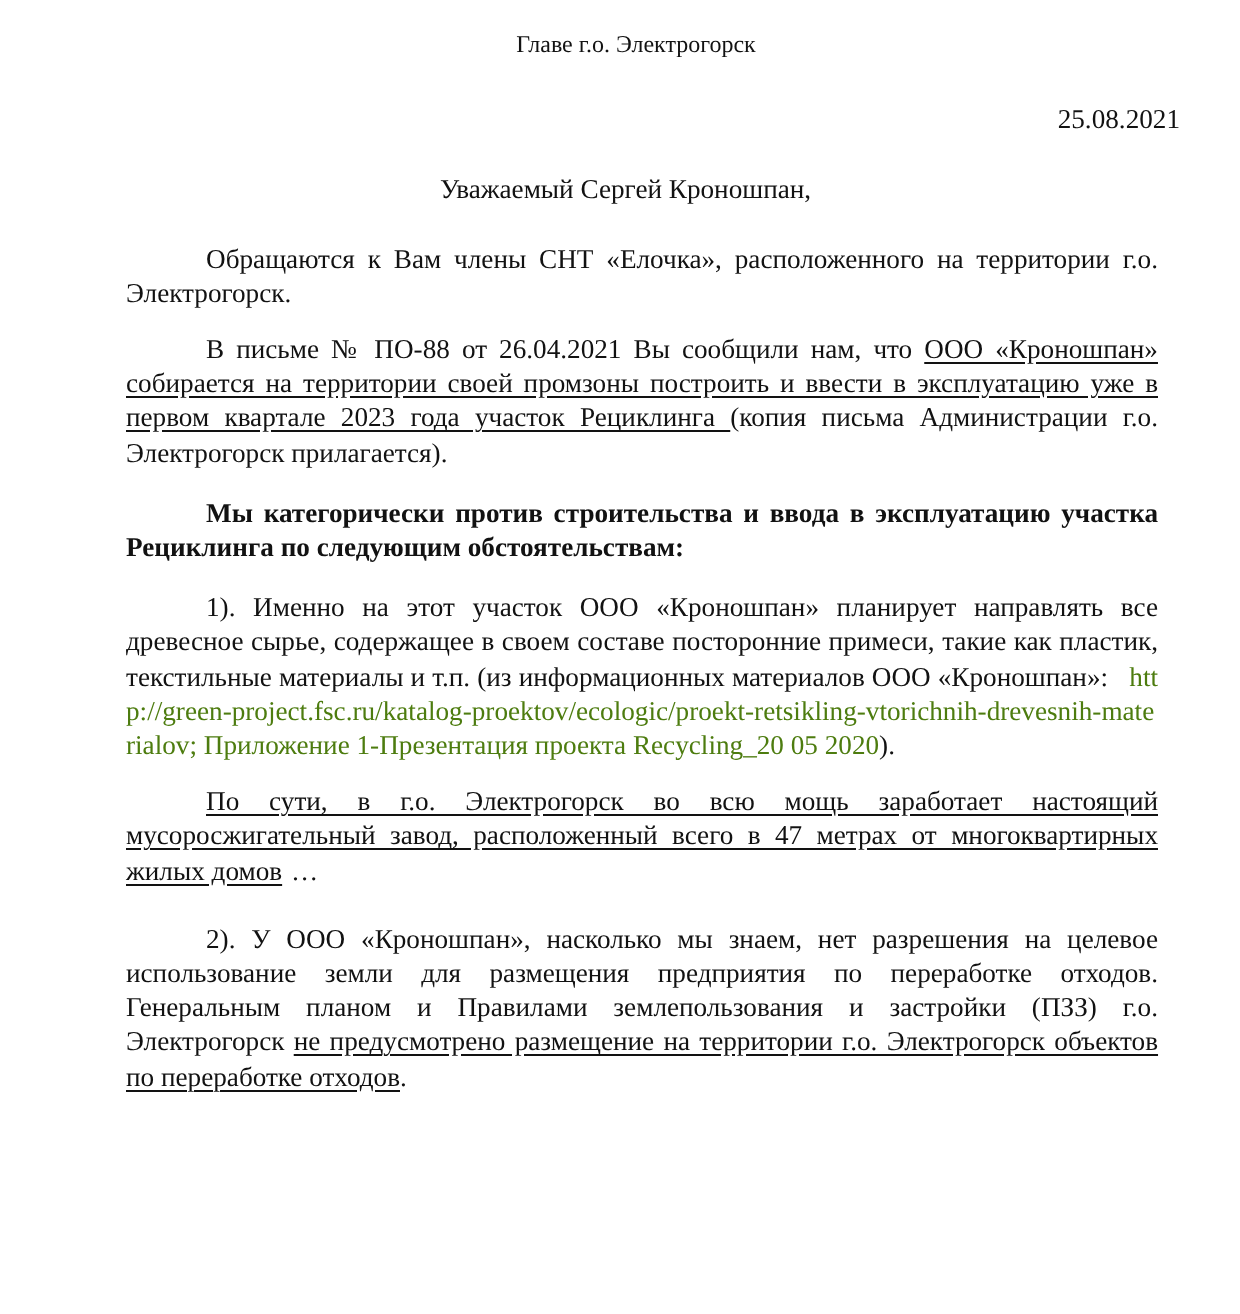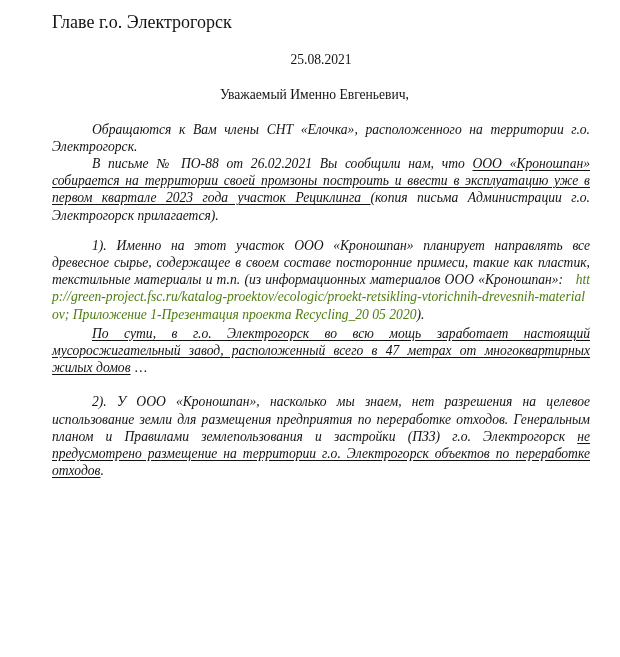--- a/index.html
+++ b/index.html
@@ -17,52 +17,51 @@
   }
   .page {
     width: 620px;
     height: 657px;
     box-sizing: border-box;
     padding: 14px 30px 0 52px;
     position: relative;
     background: #ffffff;
   }
   .addressee {
-    text-align: left;
-    font-size: 18px;
+    text-align: center;
+    font-size: 12px;
     line-height: 17.5px;
     margin: 0;
     padding-right: 6px;
   }
   .addressee .line {
     display: block;
     white-space: nowrap;
   }
   .date {
     margin: 19px 0 0 0;
     font-size: 13.6px;
     line-height: 17px;
-    text-align: center;
+    text-align: right;
   }
   .salutation {
     margin: 18px 0 0 0;
     font-size: 13.6px;
     line-height: 17px;
     text-align: left;
     padding-left: 168px;
   }
   p.body-par {
-    margin: 0;
+    margin: 11px;
     font-size: 13.6px;
     line-height: 17.2px;
     text-align: justify;
     text-justify: inter-word;
     text-indent: 40px;
     hyphens: none;
-    font-style: italic;
   }
   p.first-par {
     margin-top: 18px;
   }
   p.tight {
     margin-top: 0;
   }
   p.gap-sm {
     margin-top: 2px;
   }
@@ -94,26 +93,27 @@
 <body>
 
 <div class="page">
 
   <div class="addressee">
     <span class="line">Главе г.о. Электрогорск</span>
   </div>
 
   <div class="date">25.08.2021</div>
 
-  <div class="salutation">Уважаемый Именно Евгеньевич,</div>
+  <div class="salutation">Уважаемый Сергей Кроношпан,</div>
 
   <p class="body-par first-par"><span>Обращаются к Вам члены СНТ «Елочка», расположенного на территории г.о. Электрогорск.</span></p>
 
-  <p class="body-par tight"><span>В письме № ПО-88 от 26.02.2021 Вы сообщили нам, что </span><span class="u">ООО «Кроношпан» собирается на территории своей промзоны построить и ввести в эксплуатацию уже в первом квартале 2023 года участок Рециклинга </span><span>(копия письма Администрации г.о. Электрогорск прилагается).</span></p>
+  <p class="body-par tight"><span>В письме № ПО-88 от 26.04.2021 Вы сообщили нам, что </span><span class="u">ООО «Кроношпан» собирается на территории своей промзоны построить и ввести в эксплуатацию уже в первом квартале 2023 года участок Рециклинга </span><span>(копия письма Администрации г.о. Электрогорск прилагается).</span></p>
 
+  <p class="body-par bold-par gap-md">Мы категорически против строительства и ввода в эксплуатацию участка Рециклинга по следующим обстоятельствам:</p>
 
   <p class="body-par gap-md"><span>1). Именно на этот участок ООО «Кроношпан» планирует направлять все древесное сырье, содержащее в своем составе посторонние примеси, такие как пластик, текстильные материалы и т.п. (из информационных материалов ООО «Кроношпан»:</span>&nbsp;&nbsp; <span class="lnk nowrapurl">http://green-project.fsc.ru/katalog-proektov/ecologic/proekt-retsikling-vtorichnih-drevesnih-materialov;</span> <span class="lnk">Приложение 1-Презентация проекта Recycling_20 05 2020</span><span>).</span></p>
 
 
   <p class="body-par gap-sm"><span class="u">По сути, в г.о. Электрогорск во всю мощь заработает настоящий мусоросжигательный завод, расположенный всего в 47 метрах от многоквартирных жилых домов</span><span class="ellip"> …</span></p>
 
   <p class="body-par gap-lg"><span>2). У ООО «Кроношпан», насколько мы знаем, нет разрешения на целевое использование земли для размещения предприятия по переработке отходов. Генеральным планом и Правилами землепользования и застройки (ПЗЗ) г.о. Электрогорск </span><span class="u">не предусмотрено размещение на территории г.о. Электрогорск объектов по переработке отходов</span><span>.</span></p>
 
 </div>
 

